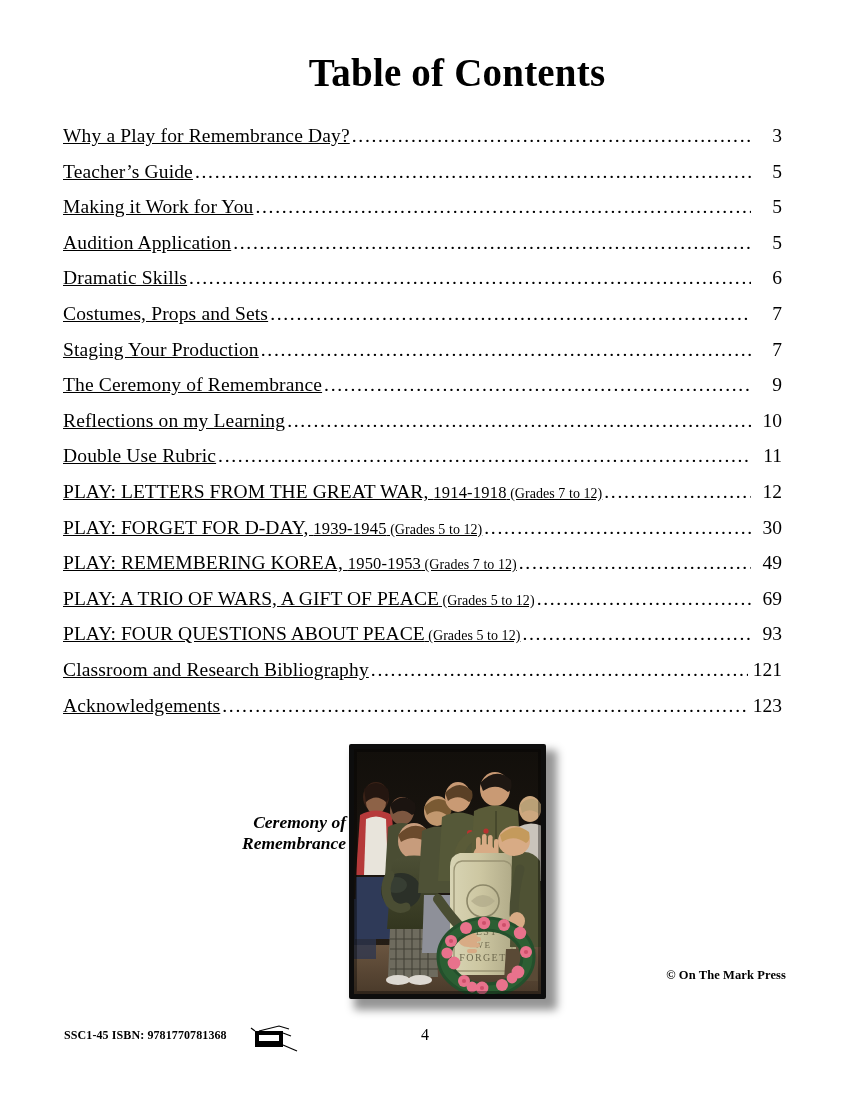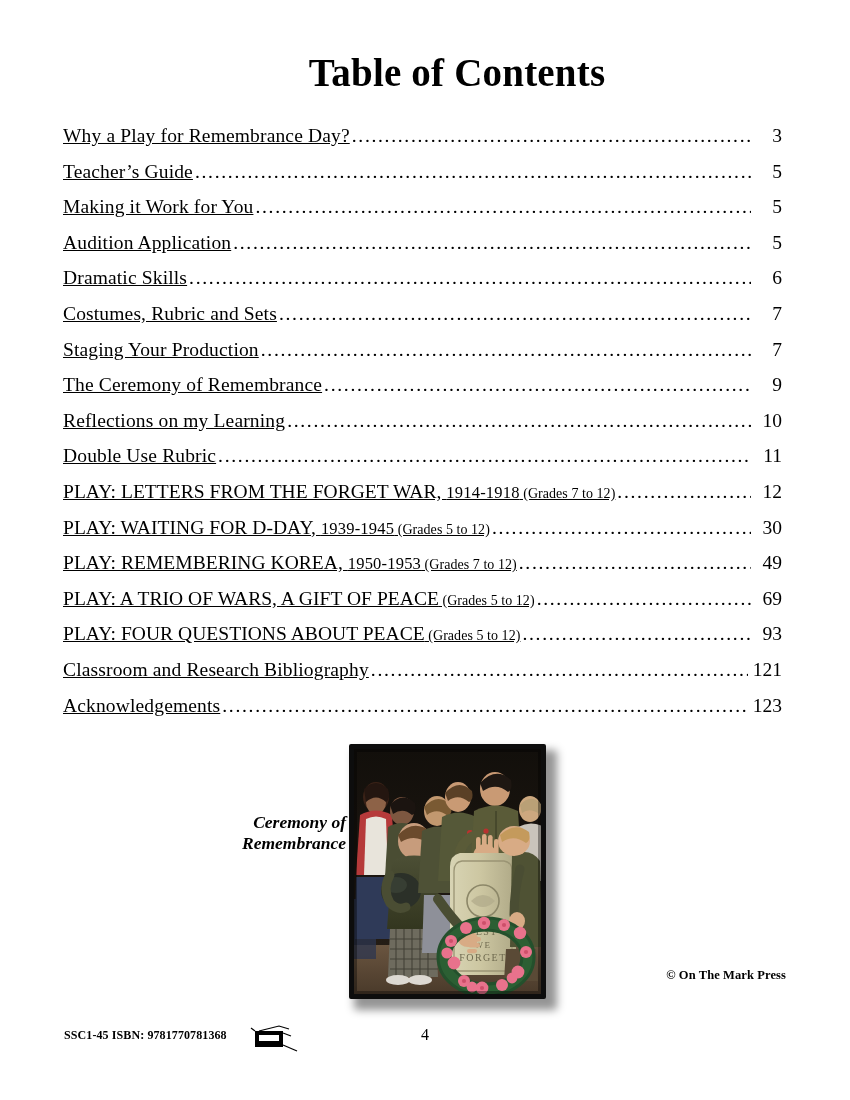--- a/index.html
+++ b/index.html
@@ -195,21 +195,21 @@
       <span class="toc-title">Audition Application</span>
       <span class="toc-dots"></span>
       <span class="toc-page">5</span>
     </div>
     <div class="toc-row">
       <span class="toc-title">Dramatic Skills</span>
       <span class="toc-dots"></span>
       <span class="toc-page">6</span>
     </div>
     <div class="toc-row">
-      <span class="toc-title">Costumes, Rubric and Sets</span>
+      <span class="toc-title">Costumes, Props and Sets</span>
       <span class="toc-dots"></span>
       <span class="toc-page">7</span>
     </div>
     <div class="toc-row">
       <span class="toc-title">Staging Your Production</span>
       <span class="toc-dots"></span>
       <span class="toc-page">7</span>
     </div>
     <div class="toc-row">
       <span class="toc-title">The Ceremony of Remembrance</span>
@@ -220,26 +220,26 @@
       <span class="toc-title">Reflections on my Learning</span>
       <span class="toc-dots"></span>
       <span class="toc-page">10</span>
     </div>
     <div class="toc-row">
       <span class="toc-title">Double Use Rubric</span>
       <span class="toc-dots"></span>
       <span class="toc-page">11</span>
     </div>
     <div class="toc-row play">
-      <span class="toc-title"><span>PLAY:  LETTERS FROM THE FORGET WAR, </span><span class="yr">1914-1918</span><span class="gr"> (Grades 7 to 12)</span></span>
+      <span class="toc-title"><span>PLAY:  LETTERS FROM THE GREAT WAR, </span><span class="yr">1914-1918</span><span class="gr"> (Grades 7 to 12)</span></span>
       <span class="toc-dots"></span>
       <span class="toc-page">12</span>
     </div>
     <div class="toc-row play">
-      <span class="toc-title"><span>PLAY:  WAITING FOR D-DAY, </span><span class="yr">1939-1945</span><span class="gr"> (Grades 5 to 12)</span></span>
+      <span class="toc-title"><span>PLAY:  FORGET FOR D-DAY, </span><span class="yr">1939-1945</span><span class="gr"> (Grades 5 to 12)</span></span>
       <span class="toc-dots"></span>
       <span class="toc-page">30</span>
     </div>
     <div class="toc-row play">
       <span class="toc-title"><span>PLAY:  REMEMBERING KOREA, </span><span class="yr">1950-1953</span><span class="gr"> (Grades 7 to 12)</span></span>
       <span class="toc-dots"></span>
       <span class="toc-page">49</span>
     </div>
     <div class="toc-row play">
       <span class="toc-title"><span>PLAY:  A TRIO OF WARS, A GIFT OF PEACE</span><span class="gr"> (Grades 5 to 12)</span></span>

